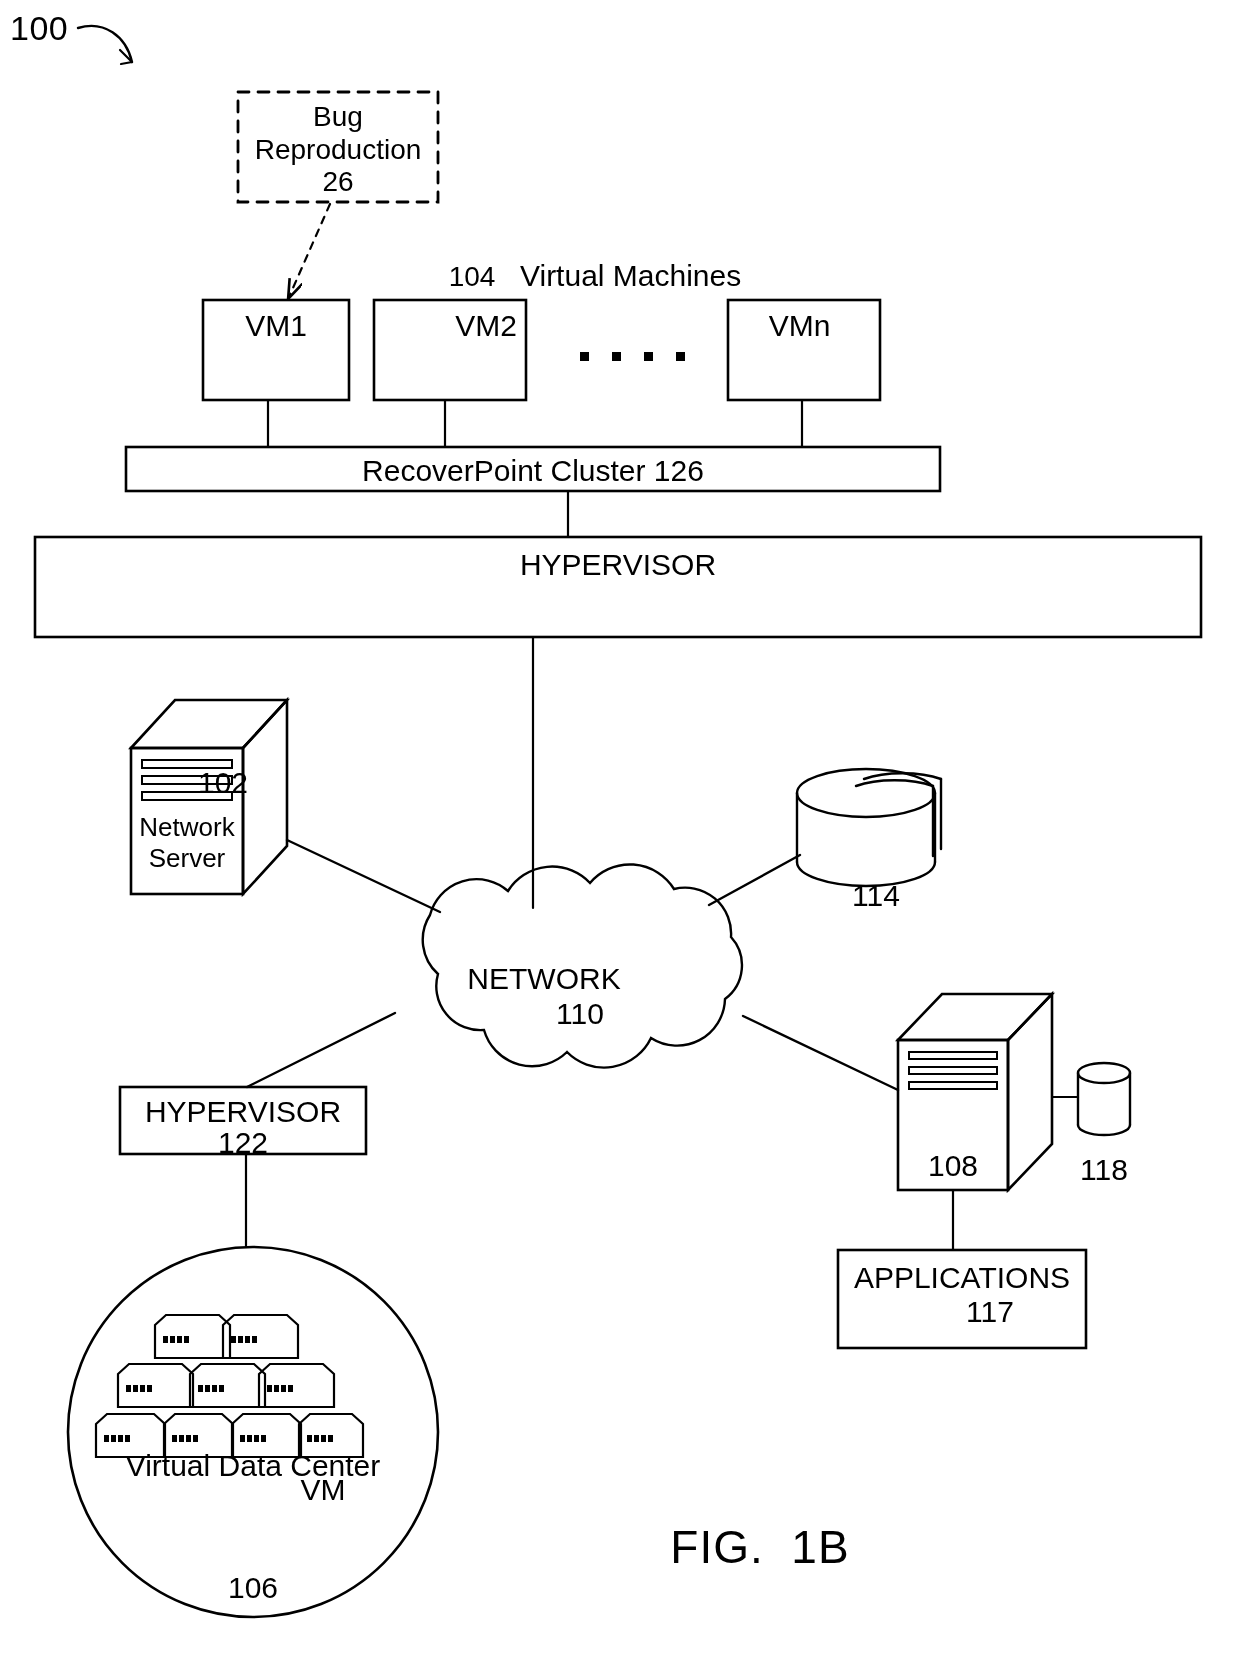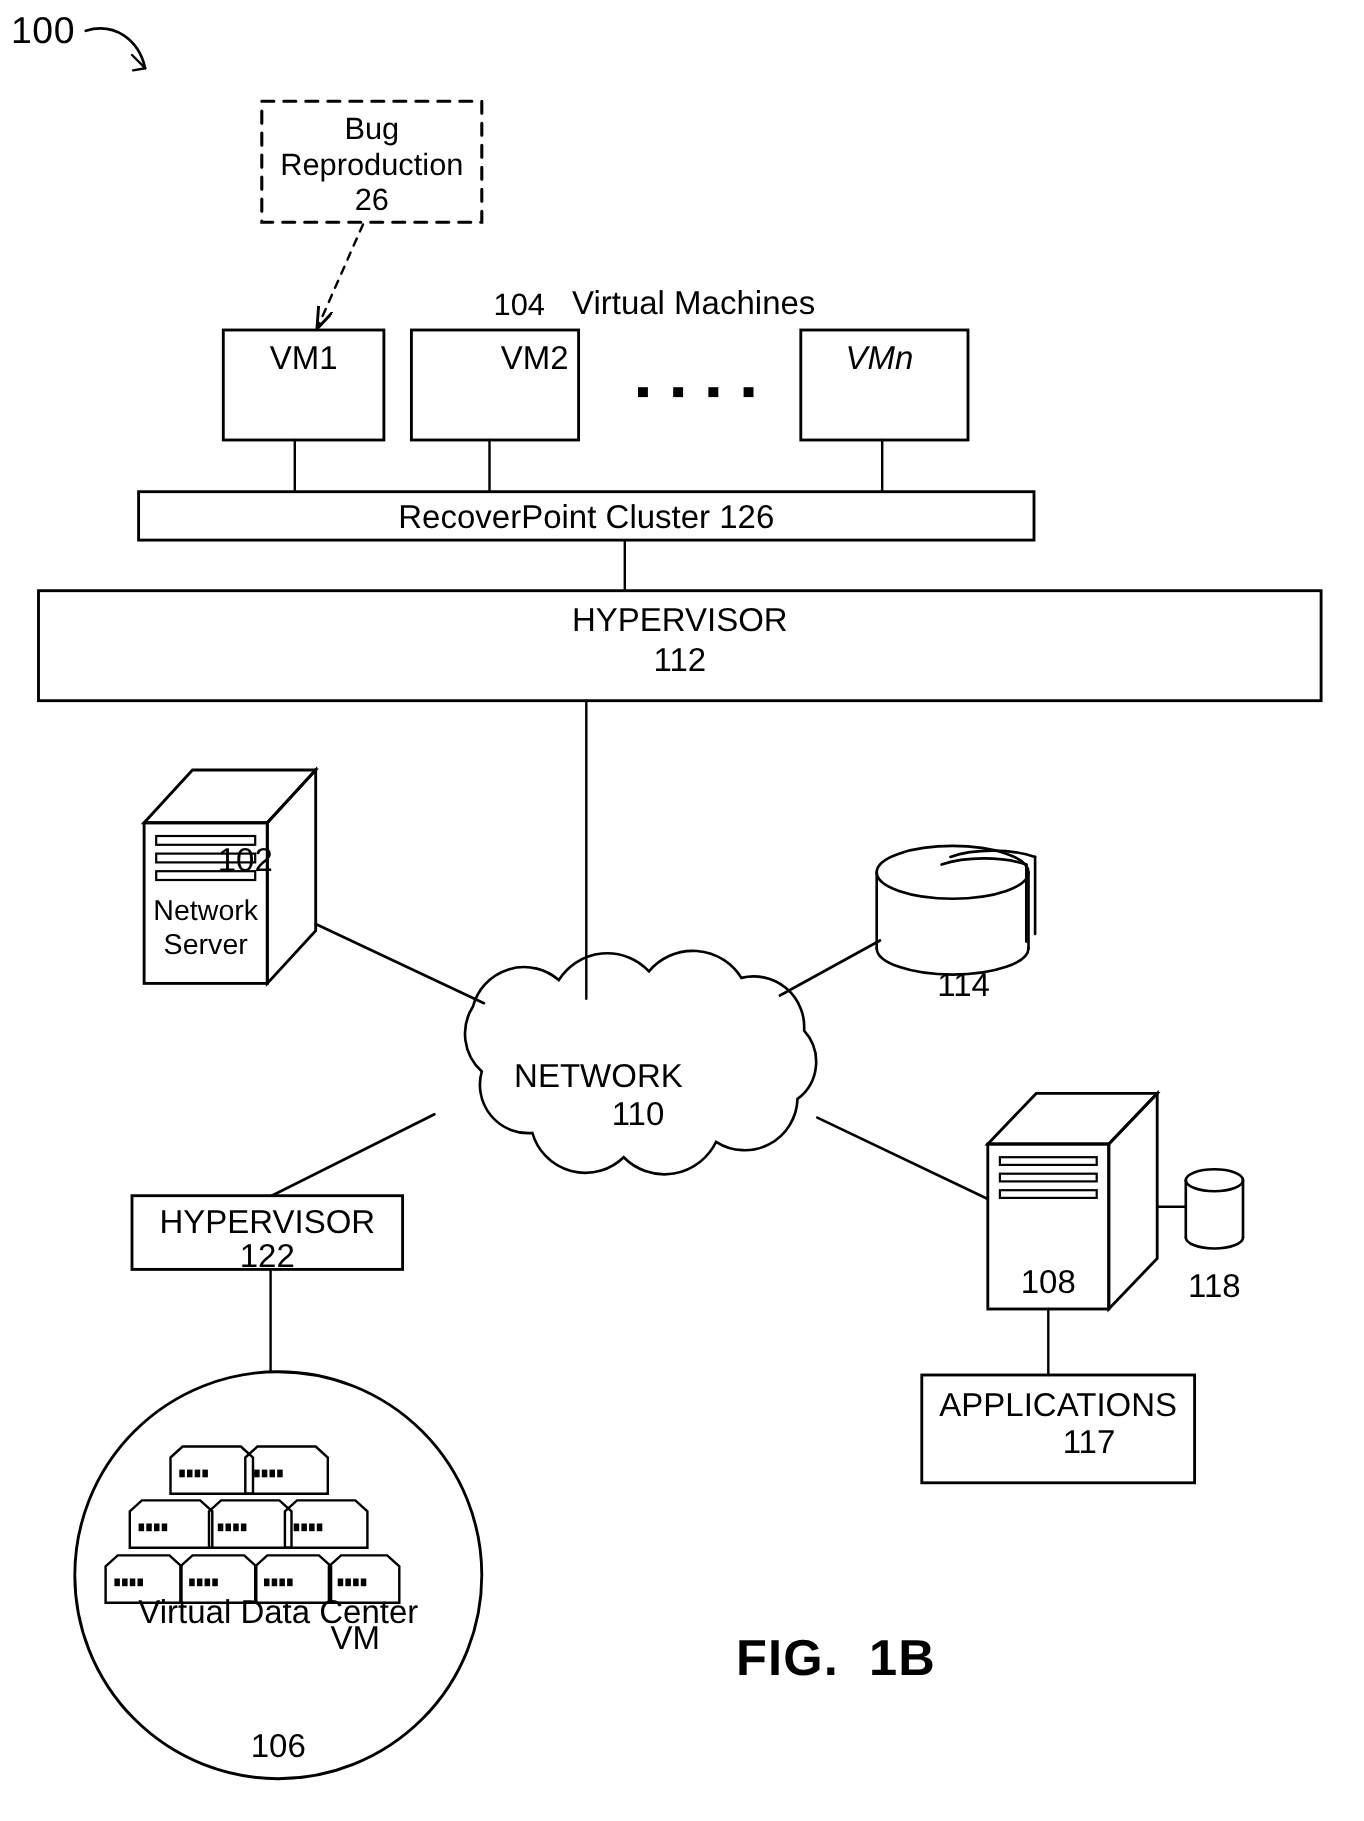--- a/index.html
+++ b/index.html
@@ -25,21 +25,21 @@
   .lbl {
     position: absolute;
     text-align: center;
     white-space: pre;
     line-height: 1.18;
     color: #000;
   }
   .ref100 { font-size: 34px; letter-spacing: 0.5px; }
   .boxtxt { font-size: 28px; }
   .bigtxt { font-size: 30px; }
-  .figtxt { font-size: 46px; font-weight: bold; letter-spacing: 1px; }
+  .figtxt { font-size: 46px; font-weight: normal; letter-spacing: 1px; margin-top: 40px; }
   .smalltxt { font-size: 26px; }
 </style>
 </head>
 <body>
 
 <div id="page">
 
   <svg id="canvas" viewBox="0 0 1240 1655" xmlns="http://www.w3.org/2000/svg">
 
     <defs>
@@ -256,26 +256,25 @@
 
   <div class="lbl boxtxt" style="left:238px; top:100px; width:200px;">Bug
 Reproduction</div>
   <div class="lbl boxtxt" style="left:238px; top:165px; width:200px;">26</div>
 
   <div class="lbl boxtxt" style="left:432px; top:260px; width:80px;">104</div>
   <div class="lbl bigtxt" style="left:520px; top:258px; width:200px;">Virtual Machines</div>
 
   <div class="lbl bigtxt" style="left:203px; top:308px; width:146px;">VM1</div>
   <div class="lbl bigtxt" style="left:374px; top:308px; width:152px;padding-left:36px;">VM2</div>
-  <div class="lbl bigtxt" style="left:728px; top:308px; width:143px;font-style:italic;">VMn</div>
+  <div class="lbl bigtxt" style="left:728px; top:308px; width:143px;">VMn</div>
 
   <div class="lbl bigtxt" style="left:126px; top:453px; width:814px;">RecoverPoint Cluster 126</div>
 
   <div class="lbl bigtxt" style="left:35px; top:547px; width:1166px;">HYPERVISOR</div>
-  <div class="lbl bigtxt" style="left:35px; top:583px; width:1166px;">112</div>
 
   <div class="lbl bigtxt" style="left:131px; top:765px; width:112px;padding-left:36px;">102</div>
   <div class="lbl smalltxt" style="left:126px; top:812px; width:122px;">Network
 Server</div>
 
   <div class="lbl bigtxt" style="left:410px; top:961px; width:268px;">NETWORK</div>
   <div class="lbl bigtxt" style="left:500px; top:996px; width:160px;">110</div>
 
   <div class="lbl bigtxt" style="left:826px; top:878px; width:100px;">114</div>
 

